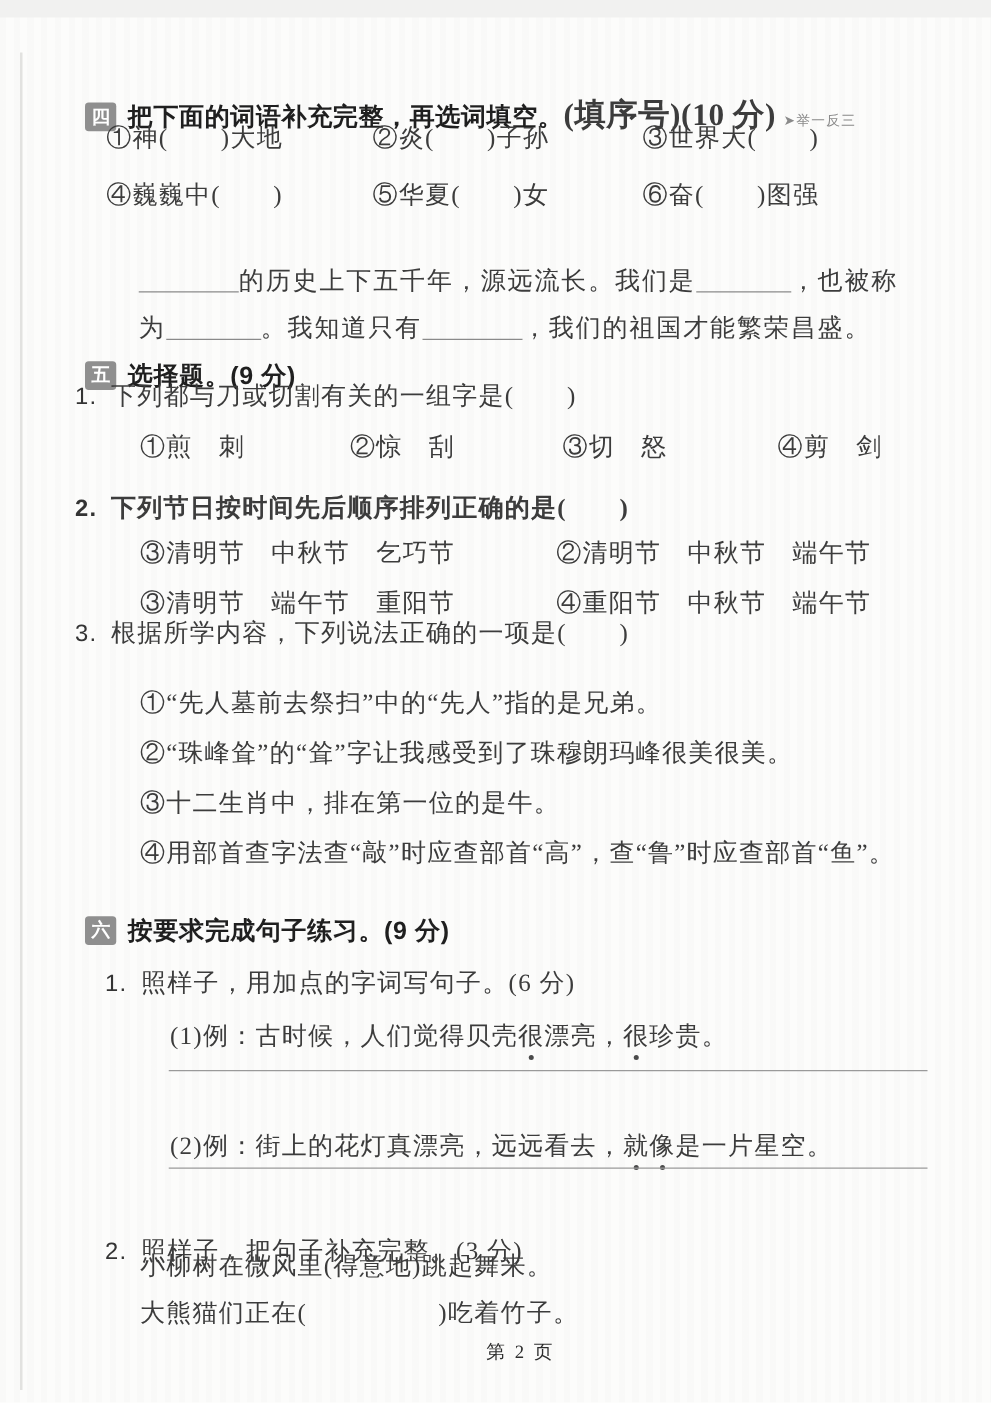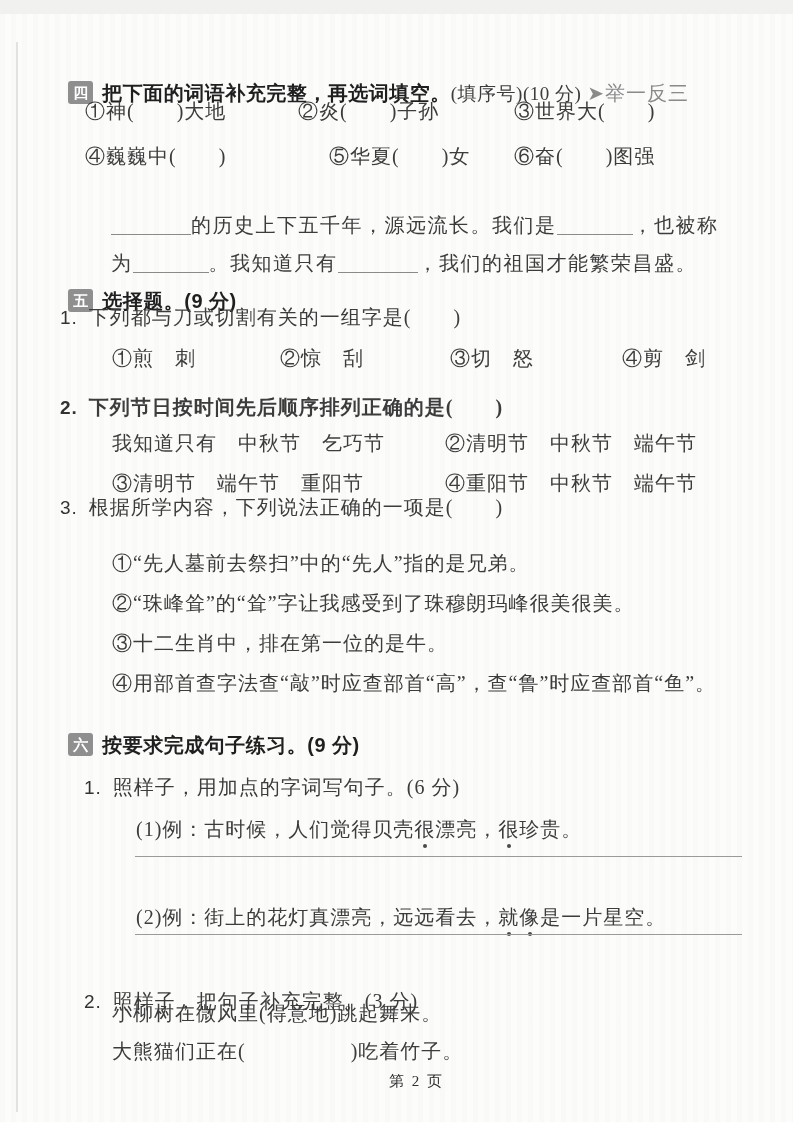--- a/index.html
+++ b/index.html
@@ -13,22 +13,22 @@
   }
   .scan-top{position:absolute;top:0;left:0;width:793px;height:14px;background:#f1f1f0;}
   .scan-left{position:absolute;top:42px;left:16px;width:2px;height:1070px;background:#e2e2e0;}
   .row{position:absolute;white-space:pre;font-size:20px;line-height:26px;letter-spacing:1px;}
   .s-header{font-family:"Liberation Sans", sans-serif;font-weight:700;color:#1f1f1f;font-size:20px;letter-spacing:0.5px;}
   .marker{
     display:inline-block;width:25px;height:23px;margin-right:9px;vertical-align:2px;
     background:#8f8f8f;color:#ffffff;border-radius:3px;text-align:center;
     font-family:"Liberation Sans", sans-serif;font-weight:700;font-size:15px;line-height:23px;letter-spacing:0;
   }
-  .h-note{font-family:"Liberation Serif", serif;font-weight:400;color:#3c3c3c;font-size:19px;}
-  .badge{font-family:"Liberation Sans", sans-serif;font-weight:400;color:#8a8a8a;font-size:20px;margin-left:6px;letter-spacing:1px;}
+  .h-note{font-family:"Liberation Serif", serif;font-weight:700;color:#3c3c3c;font-size:25px;}
+  .badge{font-family:"Liberation Sans", sans-serif;font-weight:400;color:#8a8a8a;font-size:11px;margin-left:6px;letter-spacing:1px;}
   .qline{left:60px;right:46px;display:flex;}
   .qnum{font-family:"Liberation Sans", sans-serif;font-size:19px;color:#333333;margin-right:11px;}
   .paren{color:#3c3c3c;}
   .blank{display:inline-block;border-bottom:1px solid #8a8a8a;height:18px;vertical-align:-3px;}
   .w80{width:80px;}
   .w76{width:76px;}
   .ansline{position:absolute;left:135px;width:607px;border-bottom:1px solid #9a9a9a;height:0;}
   .em{position:relative;display:inline-block;}
   .em::after{content:"";position:absolute;left:50%;transform:translateX(-50%);bottom:-6px;width:4px;height:4px;border-radius:50%;background:#4a4a4a;}
   .footer{position:absolute;top:1072px;left:0;width:100%;text-align:center;font-size:15px;color:#2e2e2e;letter-spacing:2px;padding-left:20px;}
@@ -41,21 +41,21 @@
   <div class="scan-left"></div>
 
   <div class="row s-header" style="top:54px;left:44px;">
     <span class="marker">四</span><span>把下面的词语补充完整，再选词填空。</span><span class="h-note">(填序号)(10 分)</span><span class="badge">➤举一反三</span>
   </div>
 
   <div class="row" style="top:98px;left:85px;">①神(　　)大地</div>
   <div class="row" style="top:98px;left:298px;">②炎(　　)子孙</div>
   <div class="row" style="top:98px;left:514px;">③世界大(　　)</div>
   <div class="row" style="top:143px;left:85px;">④巍巍中(　　)</div>
-  <div class="row" style="top:143px;left:298px;margin-left:31px;">⑤华夏(　　)女</div>
+  <div class="row" style="top:143px;left:298px;">⑤华夏(　　)女</div>
   <div class="row" style="top:143px;left:514px;">⑥奋(　　)图强</div>
 
   <div class="row" style="top:186px;left:85px;letter-spacing:1.5px;">
     <span class="blank w80"></span><span>的历史上下五千年，源远流长。我们是</span><span class="blank w76"></span><span>，也被称</span>
   </div>
   <div class="row" style="top:224px;left:85px;letter-spacing:1.5px;">
     <span>为</span><span class="blank w76"></span><span>。我知道只有</span><span class="blank w80"></span><span>，我们的祖国才能繁荣昌盛。</span>
   </div>
 
   <div class="row s-header" style="top:262px;left:44px;">
@@ -68,21 +68,21 @@
   </div>
   <div class="row" style="top:345px;left:112px;">①煎　刺</div>
   <div class="row" style="top:345px;left:280px;">②惊　刮</div>
   <div class="row" style="top:345px;left:450px;">③切　怒</div>
   <div class="row" style="top:345px;left:622px;font-family:Liberation Serif, serif;">④剪　剑</div>
 
   <div class="row qline" style="top:394px;font-weight:bold;">
     <span><span class="qnum">2.</span><span>下列节日按时间先后顺序排列正确的是</span></span>
     <span class="paren">(　　)</span>
   </div>
-  <div class="row" style="top:430px;left:112px;">我知道只有　中秋节　乞巧节</div>
+  <div class="row" style="top:430px;left:112px;">③清明节　中秋节　乞巧节</div>
   <div class="row" style="top:430px;left:445px;">②清明节　中秋节　端午节</div>
   <div class="row" style="top:470px;left:112px;">③清明节　端午节　重阳节</div>
   <div class="row" style="top:470px;left:445px;text-align:center;">④重阳节　中秋节　端午节</div>
 
   <div class="row qline" style="top:494px;">
     <span><span class="qnum">3.</span><span>根据所学内容，下列说法正确的一项是</span></span>
     <span class="paren">(　　)</span>
   </div>
   <div class="row" style="top:550px;left:112px;">①“先人墓前去祭扫”中的“先人”指的是兄弟。</div>
   <div class="row" style="top:590px;left:112px;">②“珠峰耸”的“耸”字让我感受到了珠穆朗玛峰很美很美。</div>

